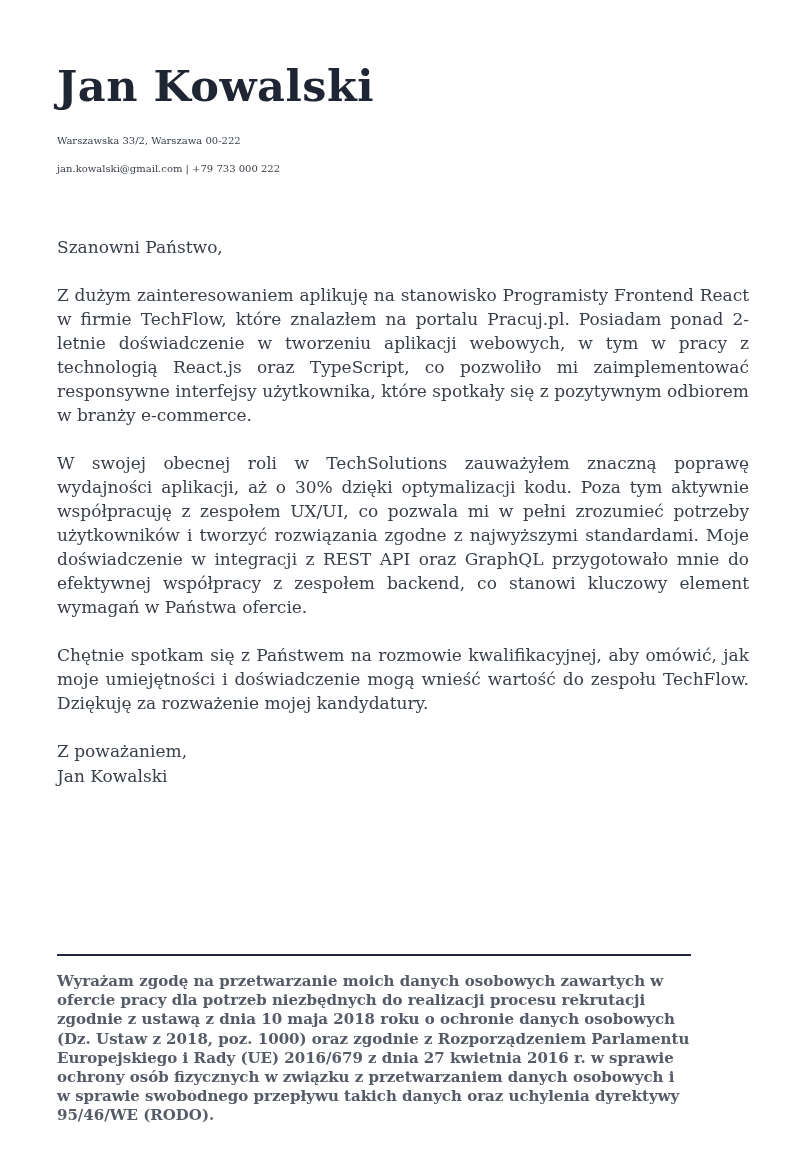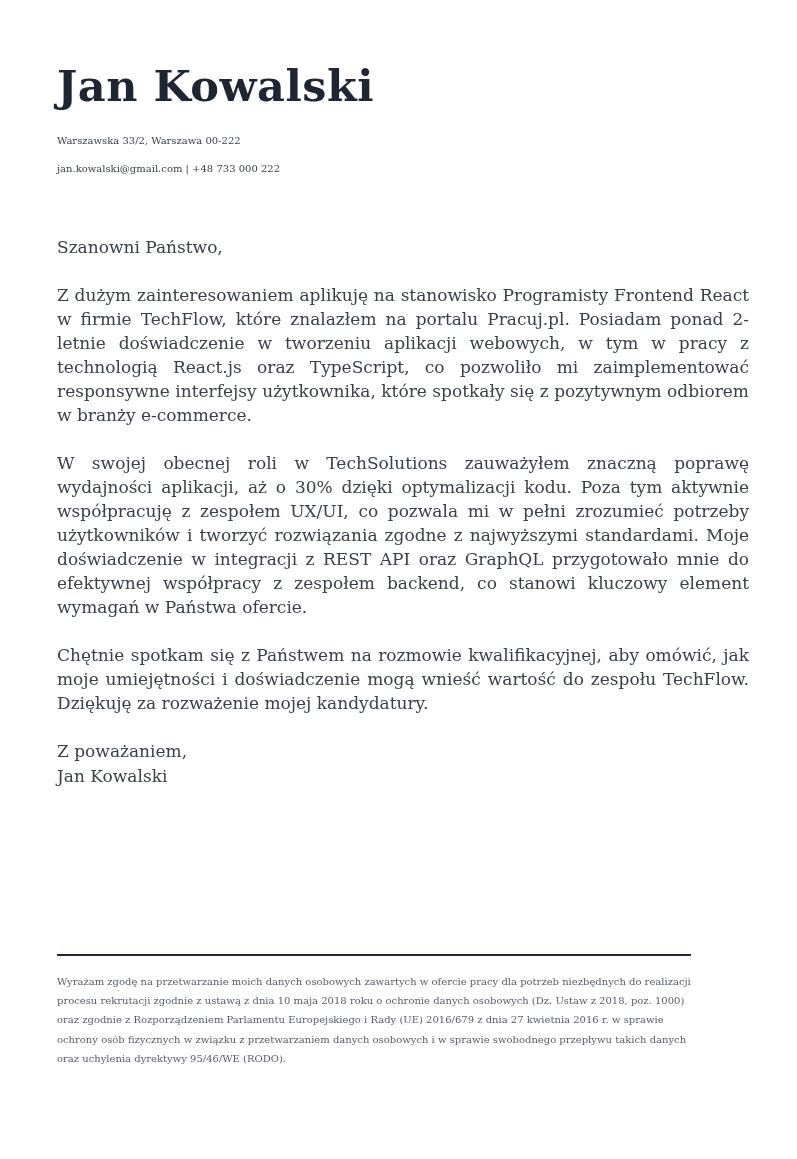--- a/index.html
+++ b/index.html
@@ -50,36 +50,37 @@
     left: 57px;
     right: 106px;
     top: 954px;
   }
   .footer-rule {
     border: none;
     border-top: 2px solid #20273a;
     margin: 0 0 16px 0;
   }
   .gdpr-text {
-    font-size: 10px;
+    font-size: 15px;
     line-height: 19.2px;
     color: #565c67;
     text-align: left;
+    font-weight: bold;
   }
 </style>
 </head>
 <body>
 
 <div class="page">
 
   <h1 class="page-title">Jan Kowalski</h1>
 
   <div class="address-block">
     <p>Warszawska 33/2, Warszawa 00-222</p>
-    <p>jan.kowalski@gmail.com | +48 733 000 222</p>
+    <p>jan.kowalski@gmail.com | +79 733 000 222</p>
   </div>
 
   <div class="letter-body">
     <p class="salutation">Szanowni Państwo,</p>
 
     <p class="letter-paragraph">Z dużym zainteresowaniem aplikuję na stanowisko Programisty Frontend React w firmie TechFlow, które znalazłem na portalu Pracuj.pl. Posiadam ponad 2-letnie doświadczenie w tworzeniu aplikacji webowych, w tym w pracy z technologią React.js oraz TypeScript, co pozwoliło mi zaimplementować responsywne interfejsy użytkownika, które spotkały się z pozytywnym odbiorem w branży e-commerce.</p>
 
     <p class="letter-paragraph">W swojej obecnej roli w TechSolutions zauważyłem znaczną poprawę wydajności aplikacji, aż o 30% dzięki optymalizacji kodu. Poza tym aktywnie współpracuję z zespołem UX/UI, co pozwala mi w pełni zrozumieć potrzeby użytkowników i tworzyć rozwiązania zgodne z najwyższymi standardami. Moje doświadczenie w integracji z REST API oraz GraphQL przygotowało mnie do efektywnej współpracy z zespołem backend, co stanowi kluczowy element wymagań w Państwa ofercie.</p>
 
     <p class="letter-paragraph">Chętnie spotkam się z Państwem na rozmowie kwalifikacyjnej, aby omówić, jak moje umiejętności i doświadczenie mogą wnieść wartość do zespołu TechFlow. Dziękuję za rozważenie mojej kandydatury.</p>

